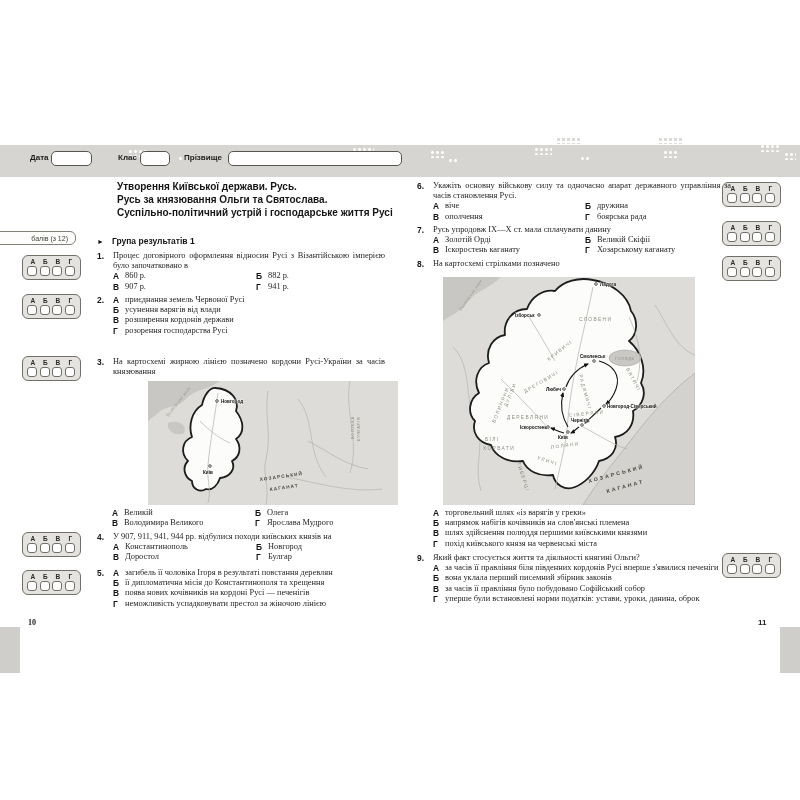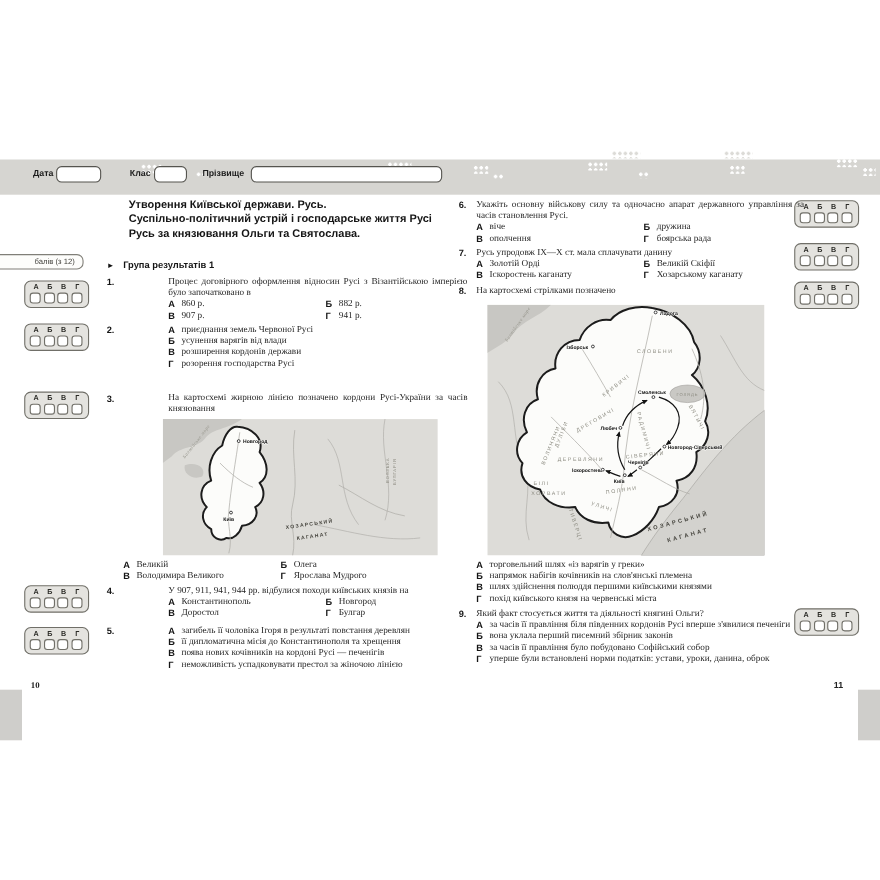--- a/index.html
+++ b/index.html
@@ -24,21 +24,21 @@
   .cb{width:10px;height:10px;background:#fff;border:1px solid #706f68;border-radius:3px;box-sizing:border-box;}
   .corner{position:absolute;width:20px;height:46px;background:#cfcecb;top:627px;}
   .pageno{position:absolute;top:618px;font:bold 8px "Liberation Sans",sans-serif;color:#222;}
   
   .title{position:absolute;left:97px;top:180px;width:304px;font:bold 10px/13px "Liberation Sans",sans-serif;color:#151515;margin-left:20px;}
   .group{position:absolute;left:97px;top:236px;font:bold 8.5px/10px "Liberation Sans",sans-serif;color:#151515;}
   .group .tri{font-size:7px;margin-right:8px;color:#111;}
   .q{position:absolute;display:flex;gap:4px;font:8.4px/10.2px "Liberation Serif",serif;color:#252525;}
   .qnum{font:bold 8.4px/10.2px "Liberation Sans",sans-serif;width:12px;flex:none;color:#151515;}
   .qbody{display:flex;flex-direction:column;}
-  .pL .qbody{width:272px;margin-left:40px;} .pR .qbody{width:298px;}
+  .pL .qbody{width:272px;} .pR .qbody{width:298px;}
   .stem{text-align:justify;}
   .opts{display:block;}
   .opts.abs{position:absolute;font:8.4px/10.2px "Liberation Serif",serif;color:#252525;}
   .two{display:grid;grid-template-columns:143px 1fr;}
   .pR .two, .two.r{grid-template-columns:152px 1fr;}
   .opt{display:flex;gap:5px;align-items:flex-start;}
   .opt b{font:bold 8.4px/10.2px "Liberation Sans",sans-serif;flex:none;min-width:7px;color:#151515;}
   
   .mapsvg{position:absolute;}
   .city{font:bold 4.6px "Liberation Sans",sans-serif;fill:#0f0f0f;paint-order:stroke;stroke:#fbfbf9;stroke-width:0.7px;}
@@ -203,22 +203,22 @@
     <div class="agb">
         <span class="cb"></span>
         <span class="cb"></span>
         <span class="cb"></span>
         <span class="cb"></span>
       </div>
   </div>
 
   <div class="title">
     <div>Утворення Київської держави. Русь.</div>
+    <div>Русь за князювання Ольги та Святослава.</div>
     <div>Суспільно-політичний устрій і господарське життя Русі</div>
-    <div>Русь за князювання Ольги та Святослава.</div>
   </div>
   <div class="group">
     <span class="tri">►</span><span>Група результатів 1</span>
   </div>
 
   <div class="q pL" style="left:97px;top:251px;">
     <span class="qnum">1.</span>
     <div class="qbody">
       <div class="stem">Процес договірного оформлення відносин Русі з Візантійською імперією було започатковано в</div>
       <div class="opts two">

